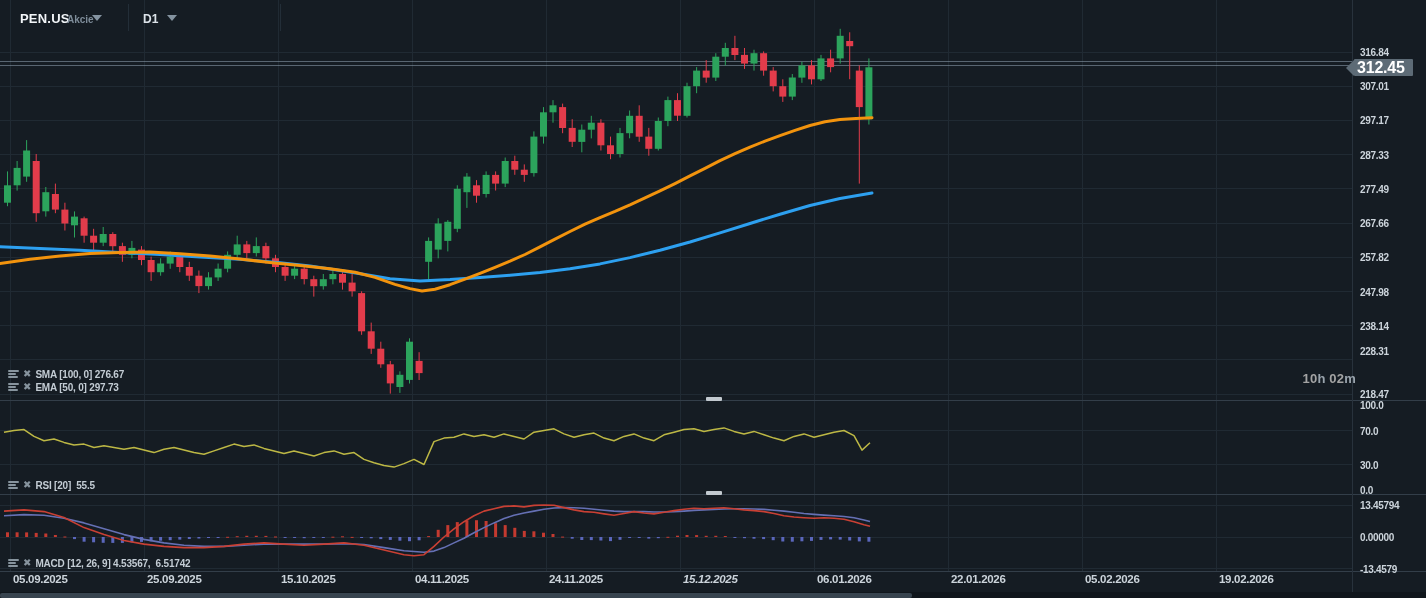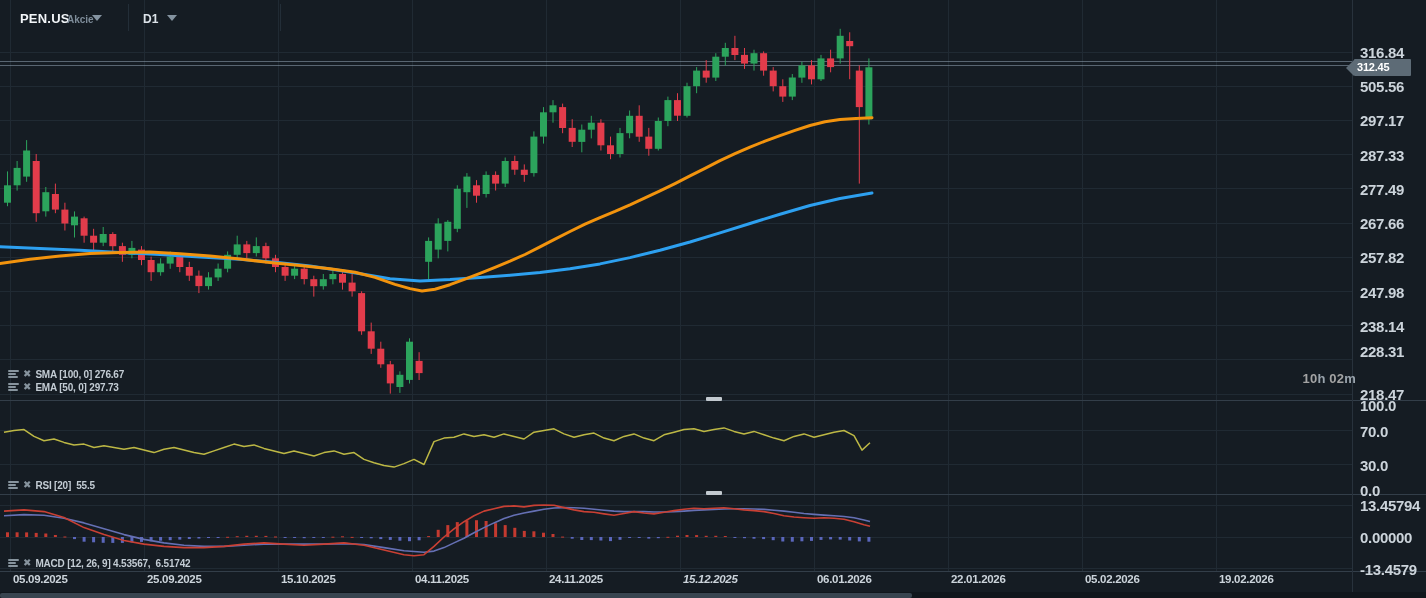--- a/index.html
+++ b/index.html
@@ -14,27 +14,27 @@
   .caret.c1{left:92px;top:15px;}
   .caret.c2{left:167px;top:15px;}
   .tf{position:absolute;left:143px;top:12px;font-size:12px;font-weight:700;color:#dbe2e8;}
   .hdr-div{position:absolute;top:4px;width:1px;height:27px;background:#232e38;}
   .ind-row{position:absolute;display:flex;align-items:center;gap:4px;height:12px;}
   .ind-label{font-size:10px;font-weight:700;color:#c3ccd4;letter-spacing:-0.2px;white-space:pre;}
   .mini-icon{width:11px;height:10px;position:relative;display:inline-block;cursor:pointer;}
   .mini-icon .b{position:absolute;left:0;height:2px;background:#87949e;border-radius:1px;}
   .mini-icon .b1{top:1px;width:11px;} .mini-icon .b2{top:4px;width:8px;} .mini-icon .b3{top:7px;width:10px;}
   .x-icon{font-size:10px;font-weight:700;color:#87949e;line-height:10px;cursor:pointer;}
-  .axis-label{position:absolute;left:1360px;transform:translateY(-50%);font-size:15px;font-weight:700;
+  .axis-label{position:absolute;left:1360px;transform:translateY(-50%);font-size:10px;font-weight:700;
               color:#ccd4db;letter-spacing:-0.3px;}
   .date-label{position:absolute;top:573px;font-size:11.5px;font-weight:700;color:#ccd4db;letter-spacing:-0.3px;}
   .tag{position:absolute;left:1346px;top:59px;height:17px;display:flex;align-items:center;}
   .tag-arrow{width:0;height:0;border-top:8.5px solid transparent;border-bottom:8.5px solid transparent;
              border-right:8px solid #5d6b76;}
-  .tag-box{background:#5d6b76;height:17px;line-height:17px;padding:0 8px 0 3px;font-size:11px;font-weight:700;
+  .tag-box{background:#5d6b76;height:17px;line-height:17px;padding:0 8px 0 3px;font-size:16px;font-weight:700;
            color:#ffffff;letter-spacing:-0.2px;border-radius:1px;min-width:46px;}
   .timer{position:absolute;top:371px;left:1210px;width:146px;text-align:right;font-size:13px;font-weight:700;letter-spacing:.2px;}
   .timer .num{color:#a3a3a3;} .timer .unit{color:#9aa4ad;}
   .scroll-track{position:absolute;left:0;top:592px;width:1426px;height:6px;background:#10161c;}
   .scroll-thumb{position:absolute;left:0;top:1px;width:912px;height:5px;background:#38444f;border-radius:2px;cursor:pointer;}
 </style>
 </head>
 <body>
 
 <div class="app">
@@ -424,21 +424,21 @@
     <span class="num">02</span><span class="unit">m</span>
   </div>
 
   <div class="tag">
     <span class="tag-arrow"></span>
     <span class="tag-box">312.45</span>
   </div>
 
   <div id="price-axis">
       <div class="axis-label" style="top: 52px;">316.84</div>
-      <div class="axis-label" style="top: 86.1757px;">505.56</div>
+      <div class="axis-label" style="top: 86.1757px;">307.01</div>
       <div class="axis-label" style="top: 120.386px;">297.17</div>
       <div class="axis-label" style="top: 154.597px;">287.33</div>
       <div class="axis-label" style="top: 188.807px;">277.49</div>
       <div class="axis-label" style="top: 222.983px;">267.66</div>
       <div class="axis-label" style="top: 257.193px;">257.82</div>
       <div class="axis-label" style="top: 292px;">247.98</div>
       <div class="axis-label" style="top: 325.614px;">238.14</div>
       <div class="axis-label" style="top: 351px;">228.31</div>
       <div class="axis-label" style="top: 394px;">218.47</div>
     </div>

